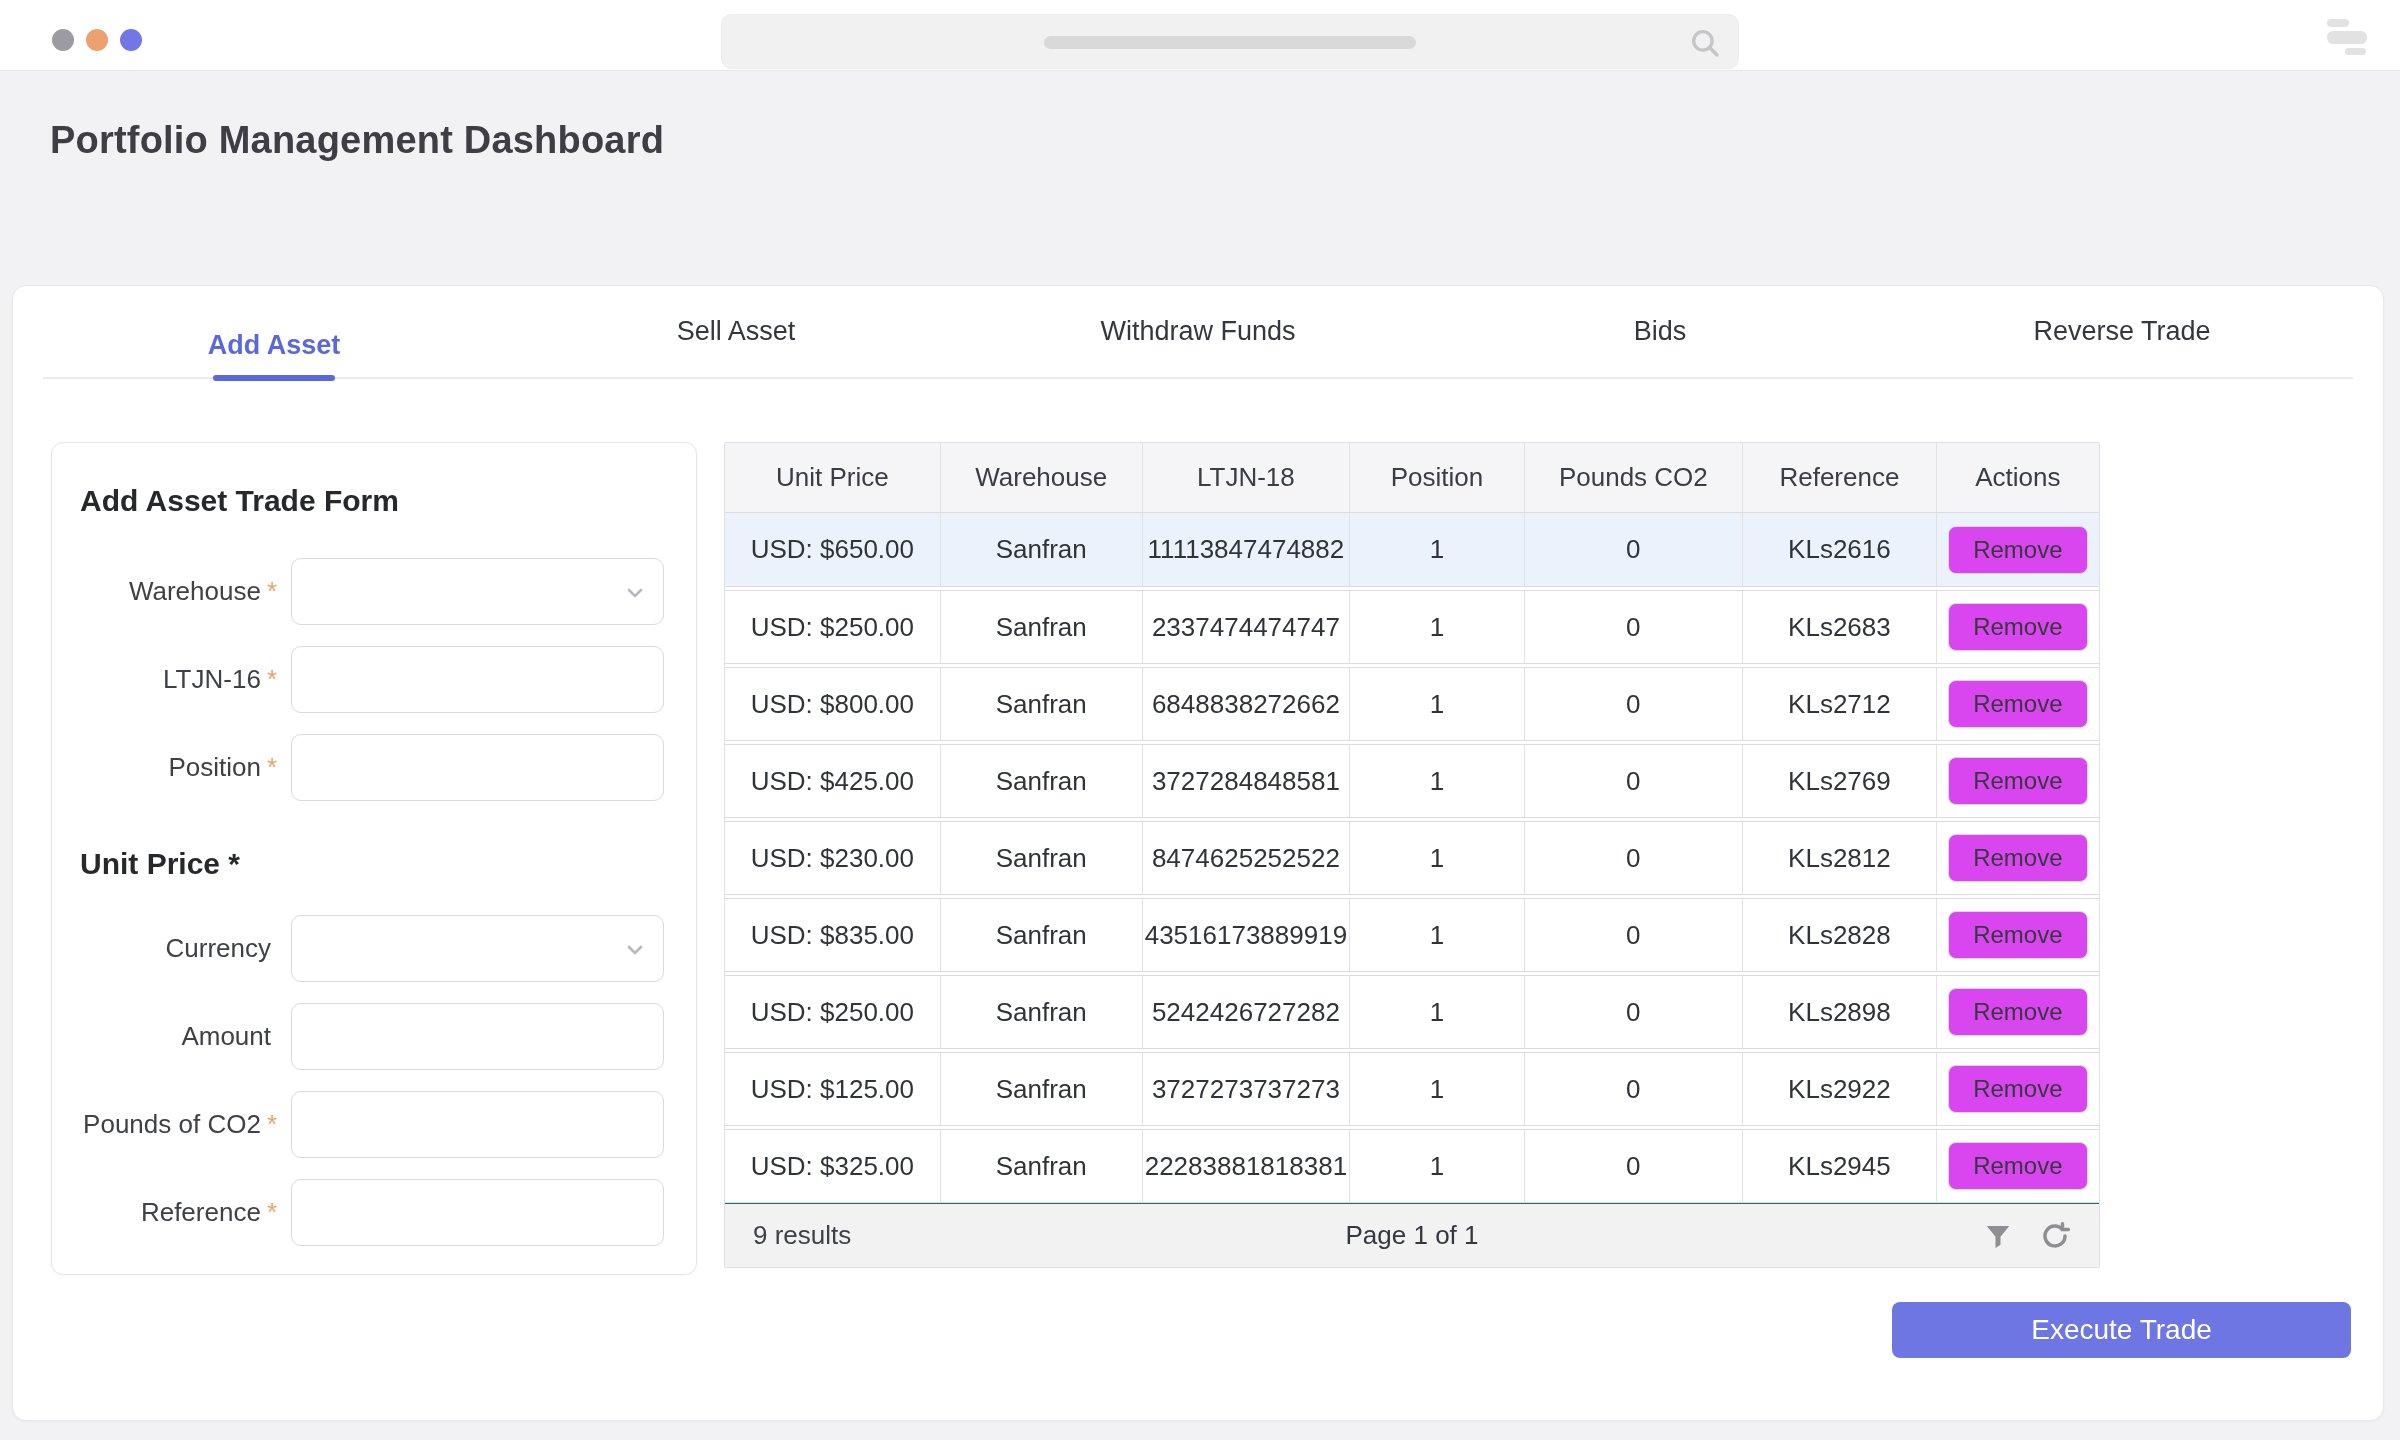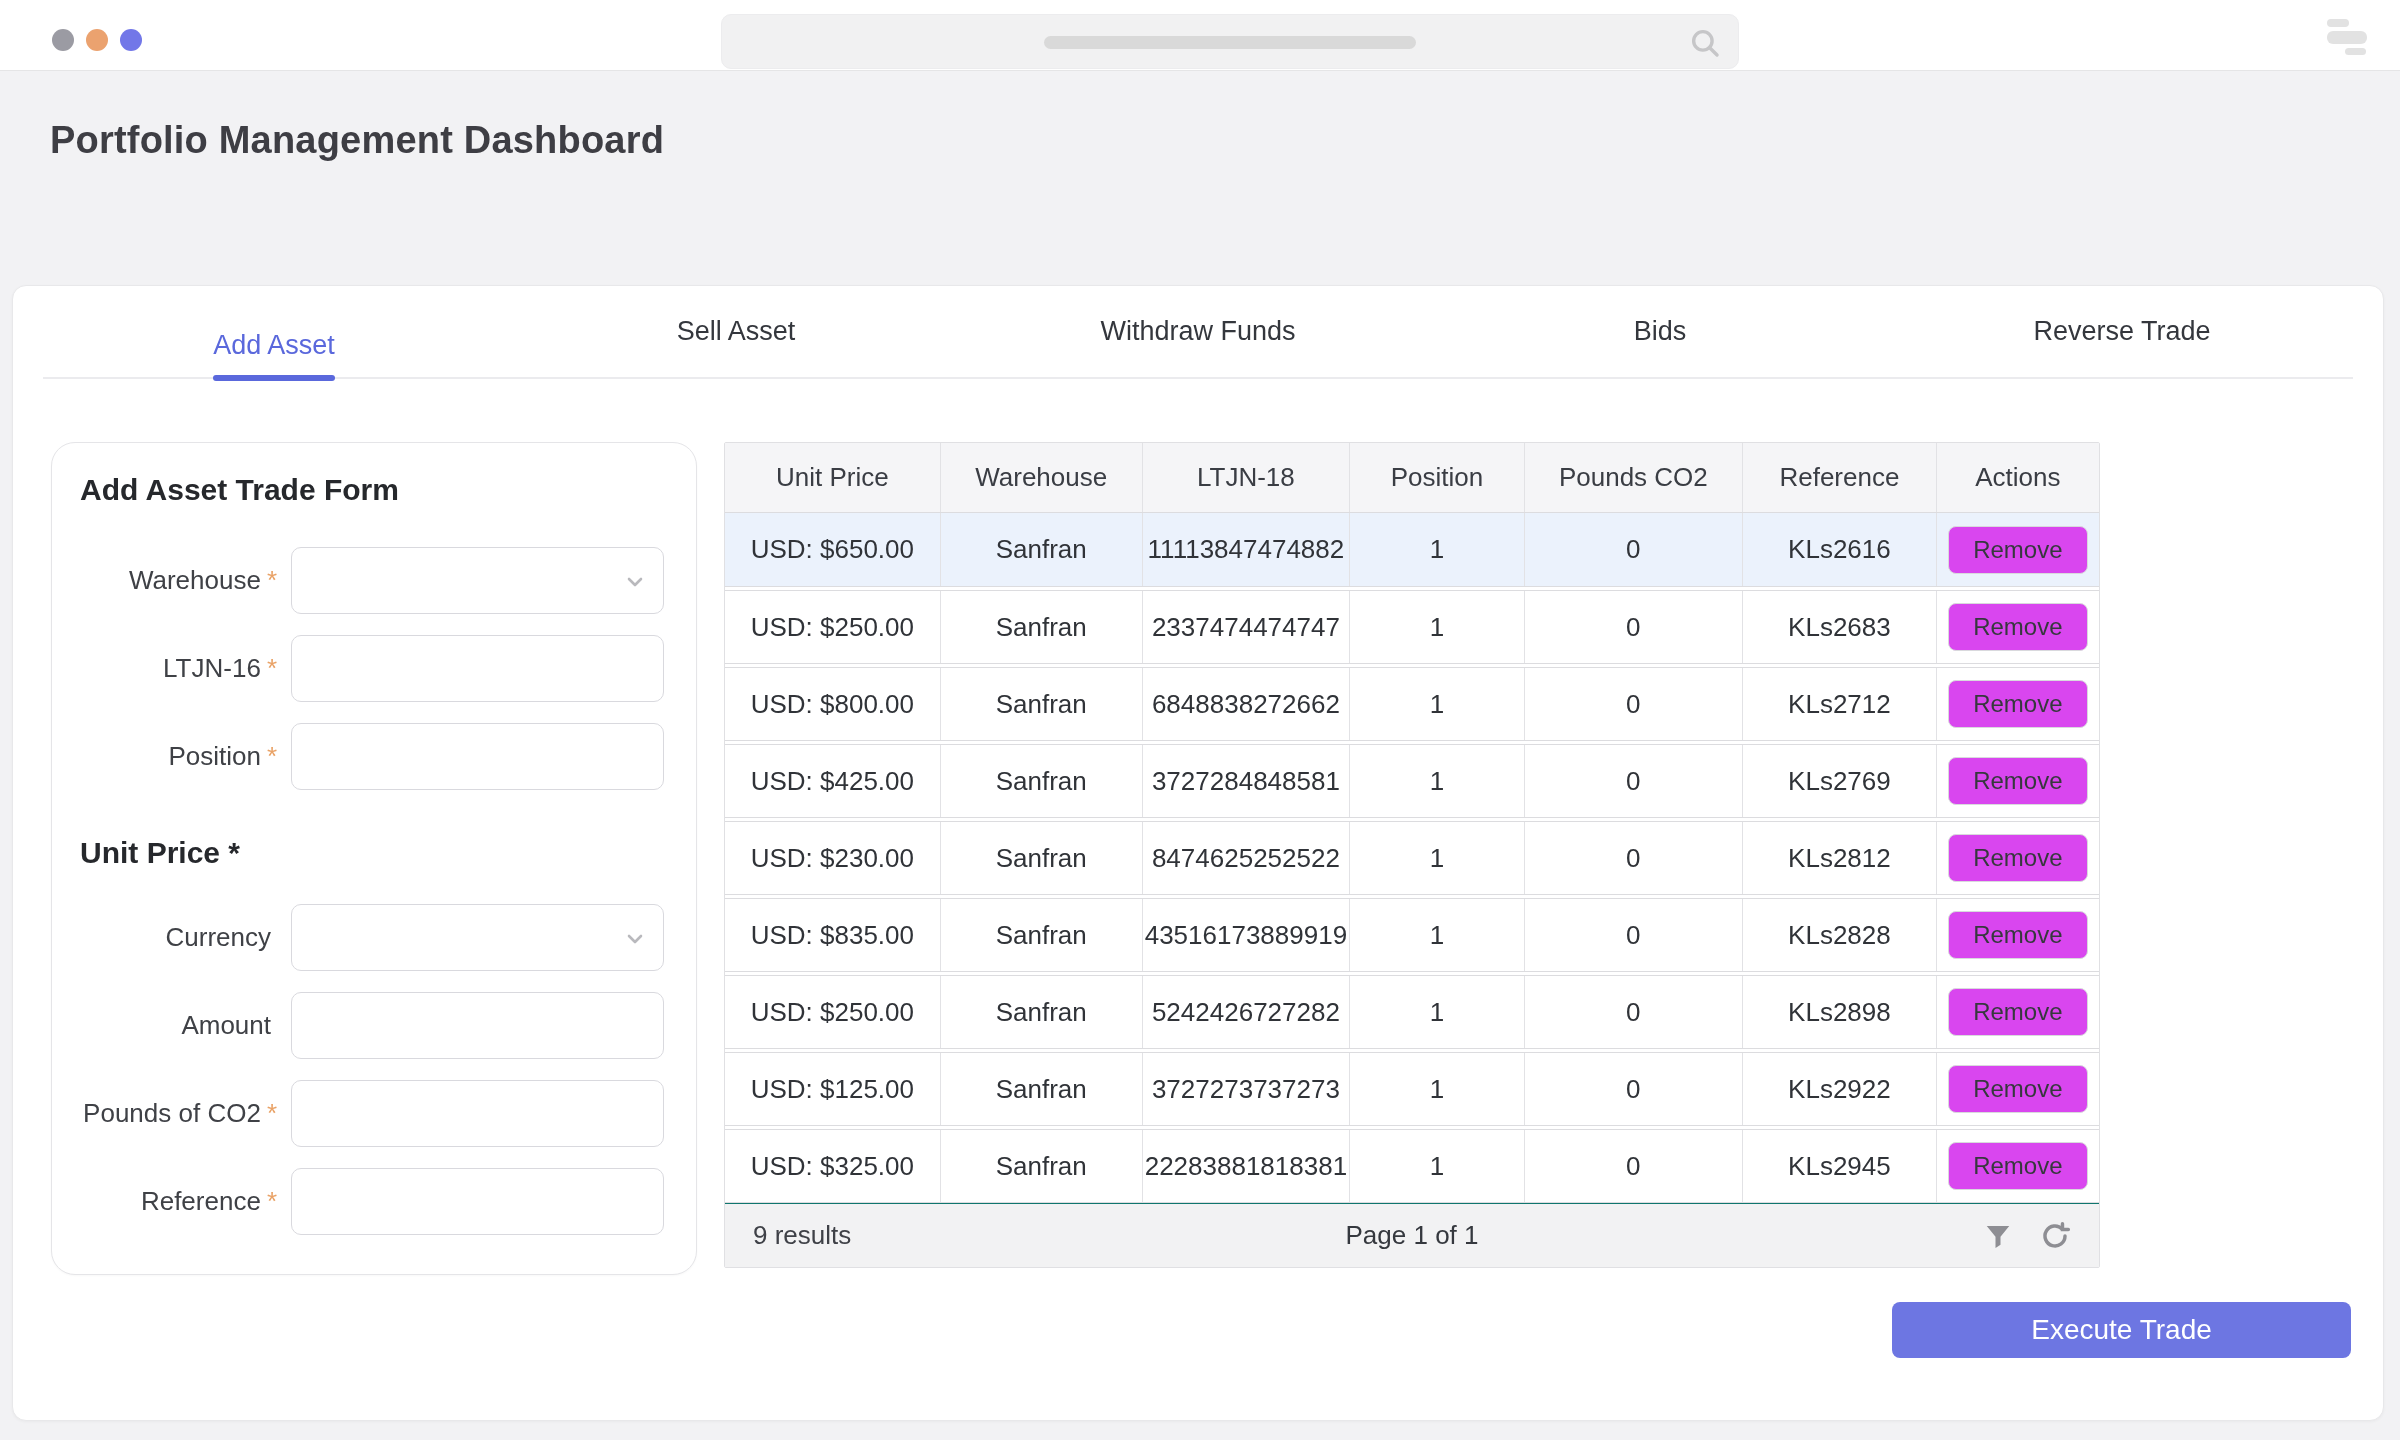--- a/index.html
+++ b/index.html
@@ -36,25 +36,25 @@
 
   
   .page-title{position:absolute;left:50px;top:118px;font-size:38px;line-height:44px;font-weight:600;color:#3e3e44;letter-spacing:.2px;}
 
   
   .card{position:absolute;left:12px;top:285px;width:2372px;height:1136px;background:#ffffff;border:1px solid #e8e8ea;border-radius:14px;box-shadow:0 1px 3px rgba(0,0,0,.04);}
 
   
   .tabbar{position:absolute;left:30px;right:30px;top:0;height:93px;display:flex;border-bottom:2px solid #ebebee;}
   .tab{flex:1;display:flex;align-items:center;justify-content:center;font-size:27px;color:#34373d;position:relative;cursor:pointer;}
-  .tab.active{color:var(--accent);font-weight:400;margin-top:28px;}
+  .tab.active{color:var(--accent);font-weight:700;margin-top:28px;}
   .tab.active::after{content:"";position:absolute;bottom:-4px;left:50%;transform:translateX(-50%);width:122px;height:6px;border-radius:3px;background:var(--accent);}
 
   
-  .form-panel{position:absolute;left:38px;top:156px;width:646px;height:833px;background:#ffffff;border:1.5px solid #e5e5e8;border-radius:24px;box-shadow:0 1px 2px rgba(0,0,0,.03);padding-top:30px;}
+  .form-panel{position:absolute;left:38px;top:156px;width:646px;height:833px;background:#ffffff;border:1.5px solid #e5e5e8;border-radius:12px;box-shadow:0 1px 2px rgba(0,0,0,.03);padding-top:41px;}
   .form-title{margin:0 0 40px 28px;font-size:30px;font-weight:600;color:#26282c;}
   .section-title{margin:46px 0 34px 28px;font-size:30px;font-weight:600;color:#26282c;}
   .frow{display:flex;align-items:center;justify-content:flex-end;padding-right:32px;margin-bottom:21px;}
   .flabel{font-size:26px;color:var(--txt-soft);margin-right:14px;white-space:nowrap;}
   .req{color:var(--req);margin-left:6px;font-size:26px;}
   .finput{width:373px;height:67px;border:1.5px solid #d9d9de;border-radius:10px;background:#fff;font-size:26px;padding:0 18px;color:var(--txt);outline:none;}
   .fselect{position:relative;display:flex;align-items:center;}
   .fselect svg{position:absolute;right:16px;top:22px;}
 
   

